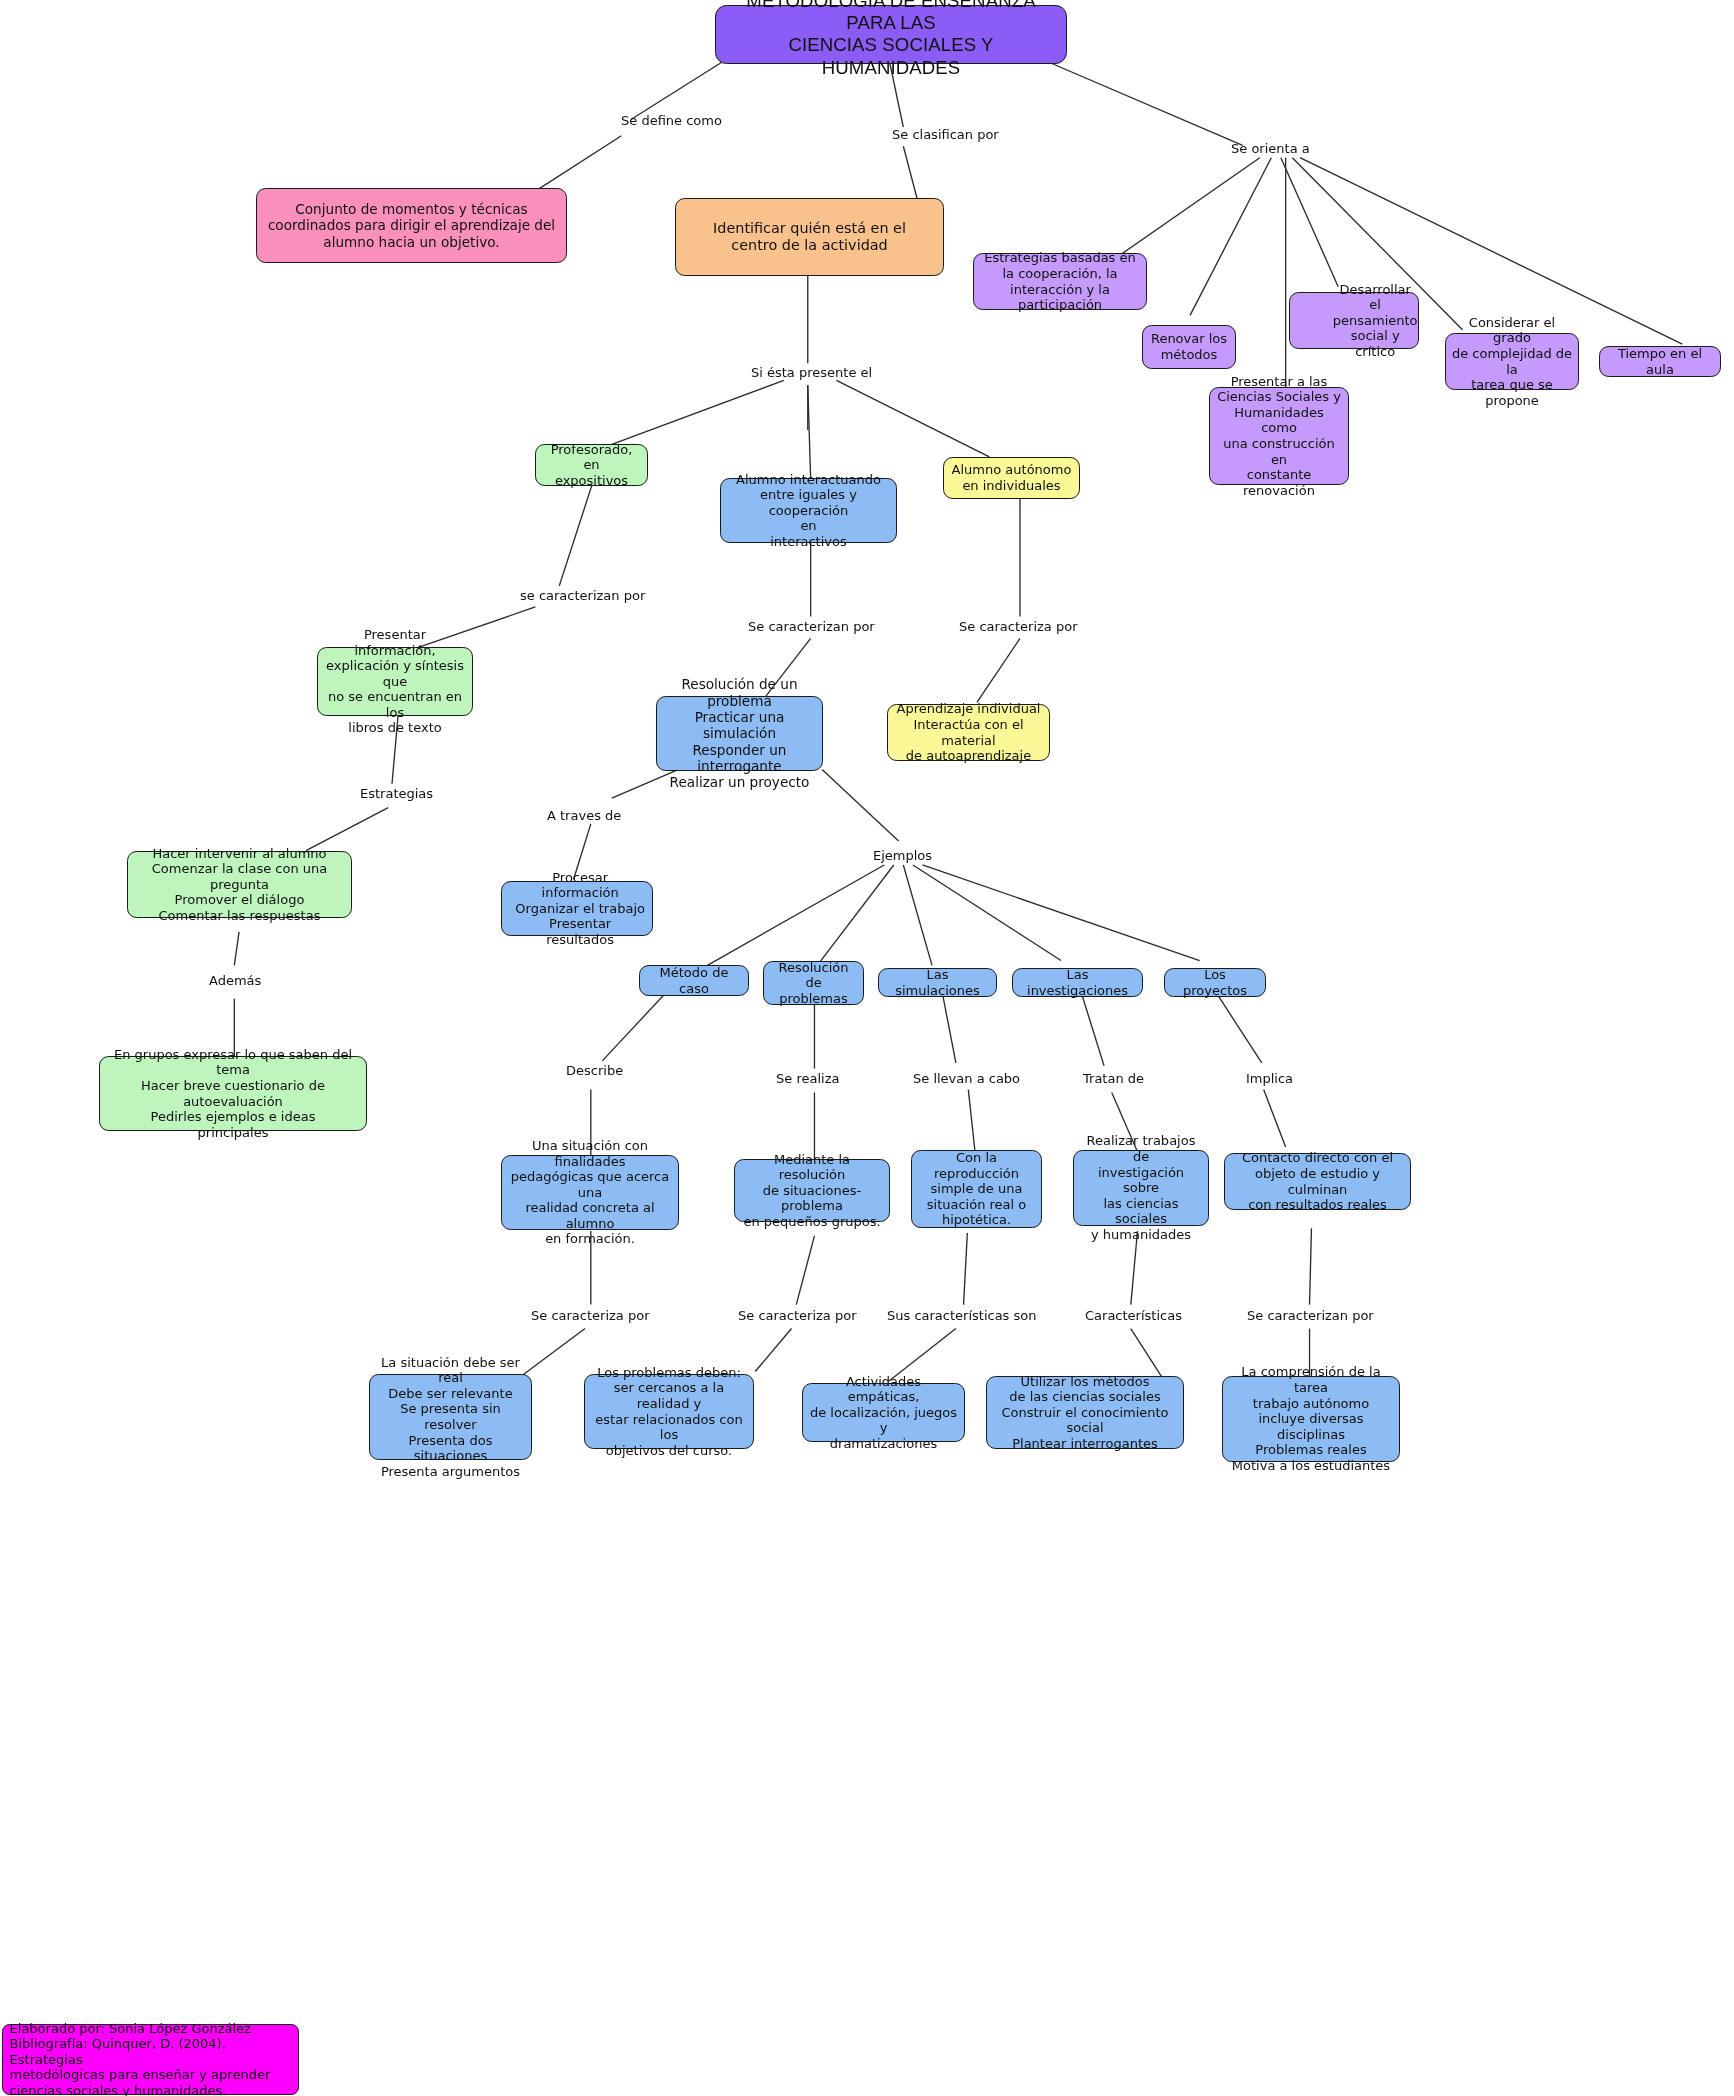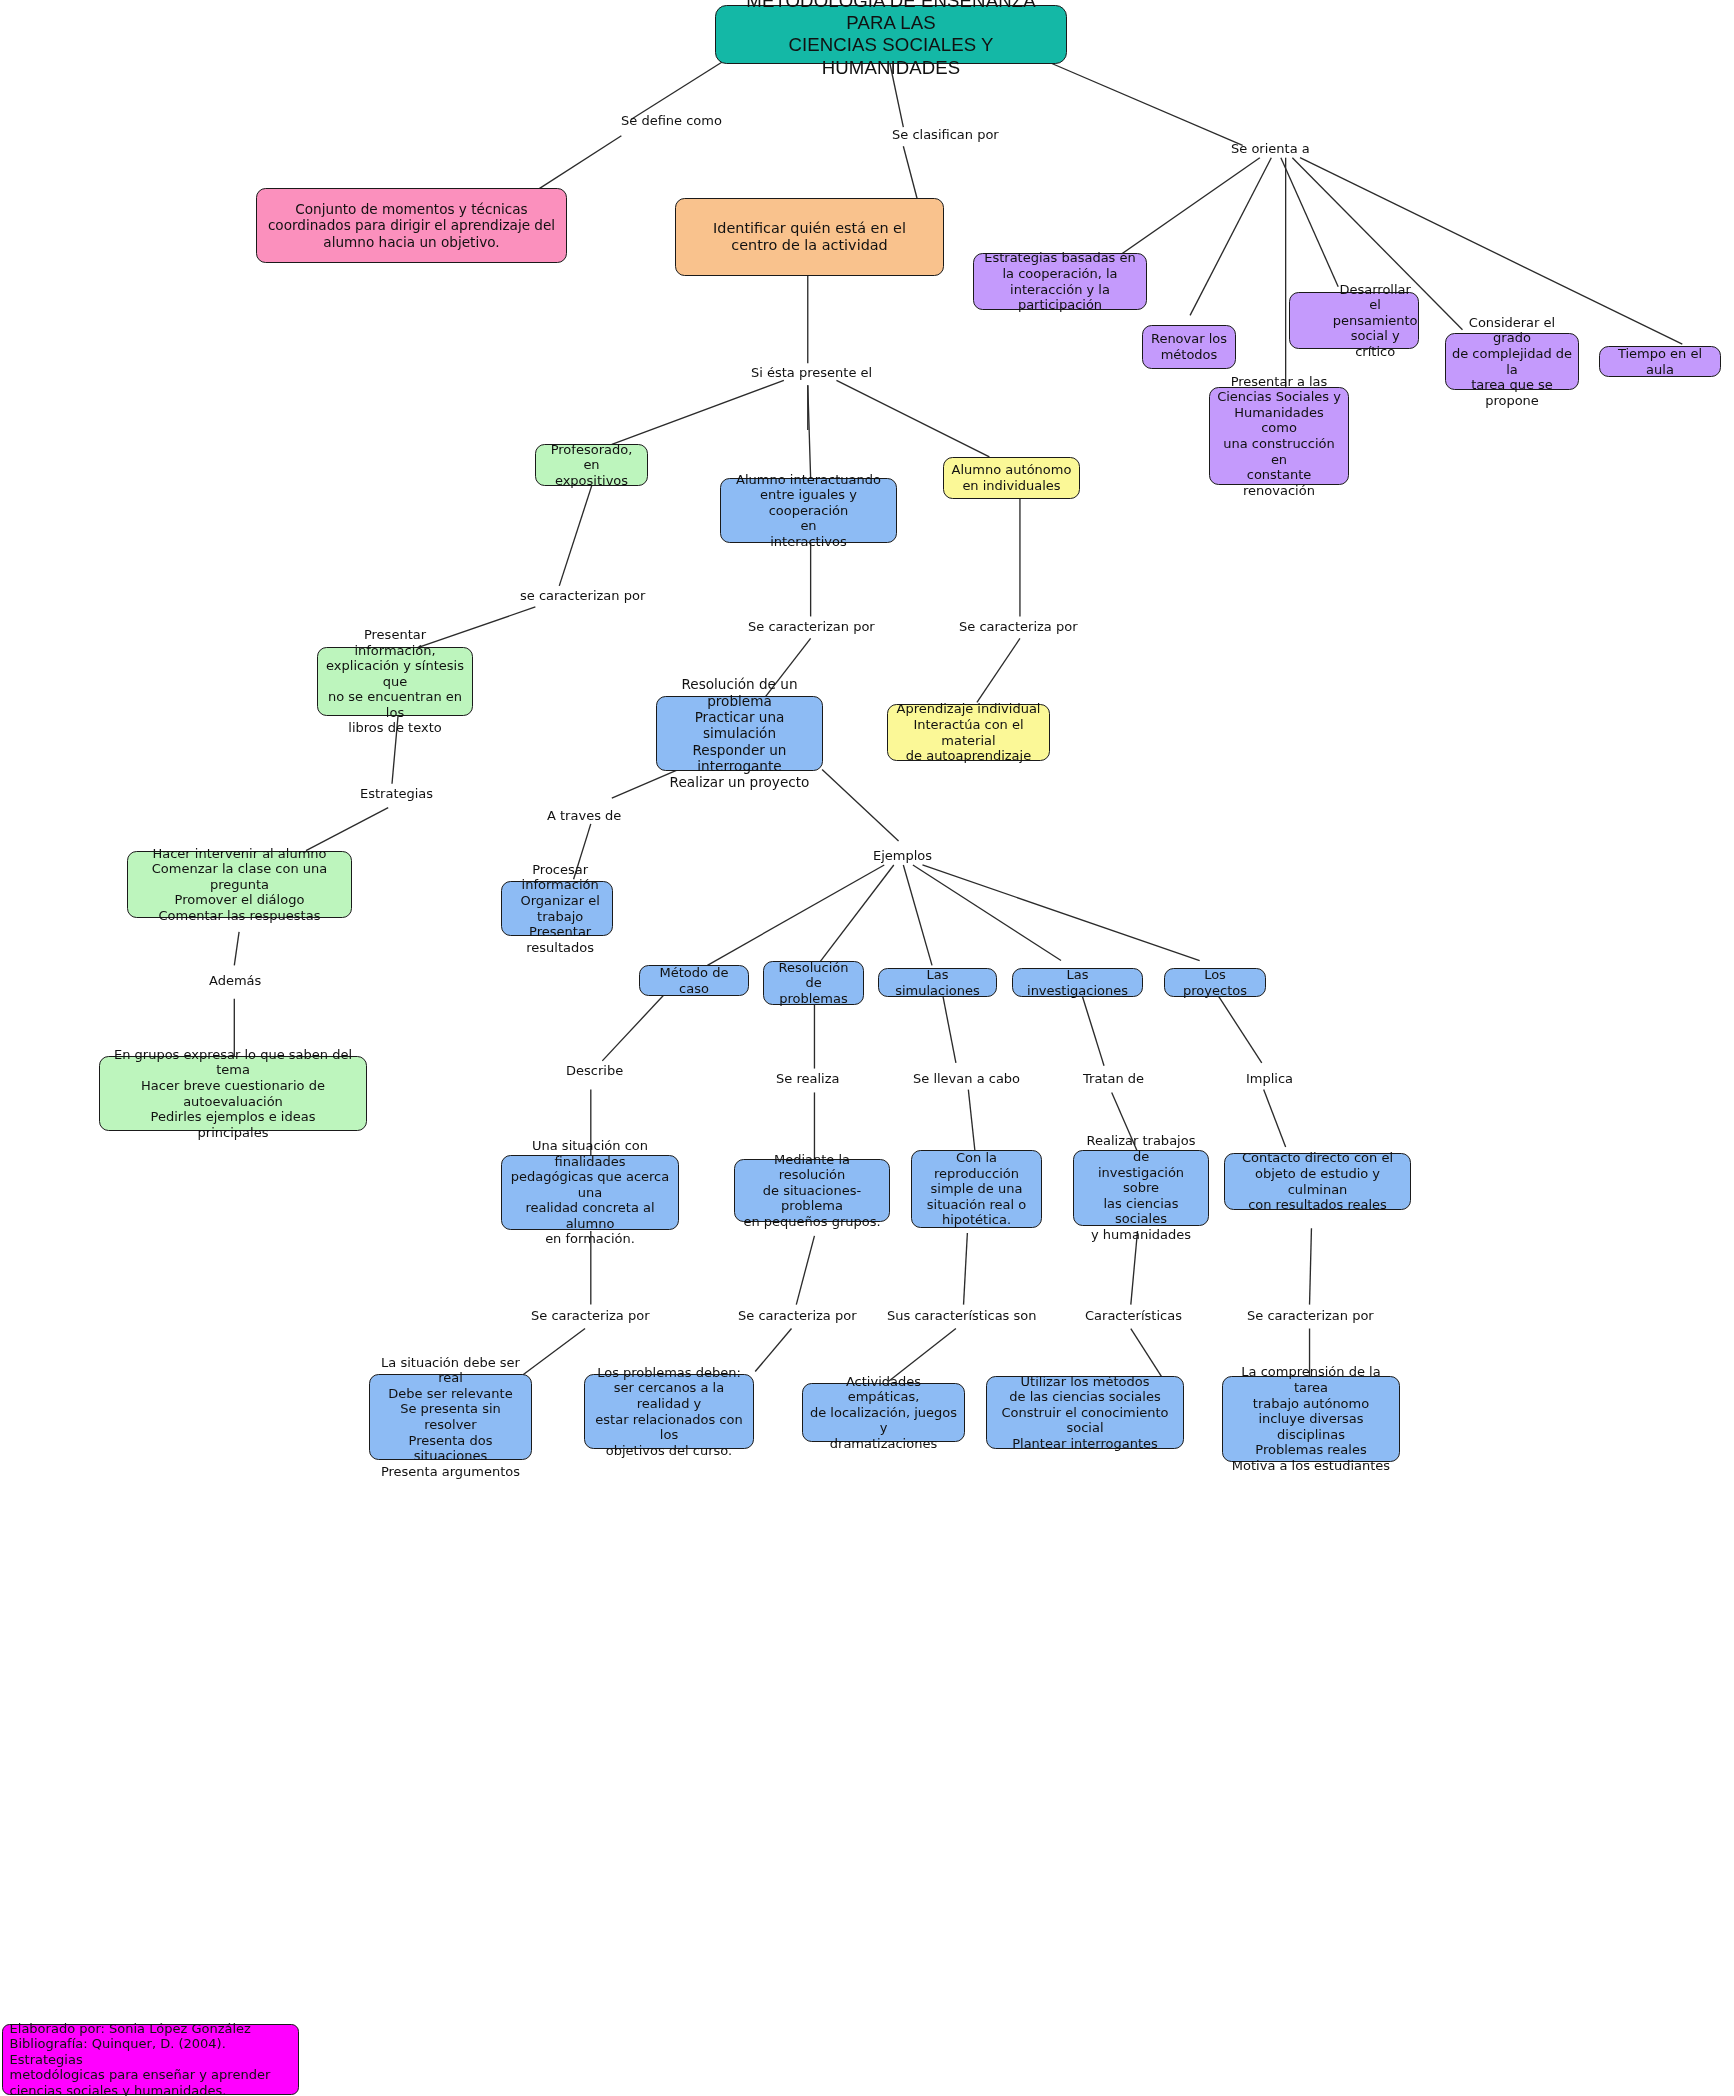--- a/index.html
+++ b/index.html
@@ -34,21 +34,21 @@
     text-align: center;
     border: 1.2px solid #1a1a1a;
     border-radius: 9.6px;
     color: #111111;
     line-height: 1.20;
     white-space: pre-line;
     padding: 2.9px 5.7px;
     z-index: 5;
   }
   .n-title {
-    background: #14b8a6;
+    background: #8b5cf6;
     font-family: "Liberation Sans", sans-serif;
     font-size: 18.6px;
     border-radius: 11.5px;
     letter-spacing: 0.1px;
   }
   .n-pink  { background: #fb90bd; }
   .n-orange{ background: #f9c28d; }
   .n-purple{ background: #c49afc; }
   .n-green { background: #bdf5bd; }
   .n-blue  { background: #8dbbf4; }
@@ -313,21 +313,21 @@
 de autoaprendizaje</span>
   </div>
 
   <div class="node n-green fs13" style="left:127px; top:851px; width:225px; height:67px;">
     <span>Hacer intervenir al alumno
 Comenzar la clase con una pregunta
 Promover el diálogo
 Comentar las respuestas</span>
   </div>
 
-  <div class="node n-blue fs13" style="left:501px; top:881px; width:112px; height:55px;padding-left:12px;">
+  <div class="node n-blue fs13" style="left:501px; top:881px; width:152px; height:55px;padding-left:12px;">
     <span>Procesar información
 Organizar el trabajo
 Presentar resultados</span>
   </div>
 
   <div class="node n-green fs13" style="left:99px; top:1056px; width:268px; height:75px;">
     <span>En grupos expresar lo que saben del tema
 Hacer breve cuestionario de autoevaluación
 Pedirles ejemplos e ideas
 principales</span>

